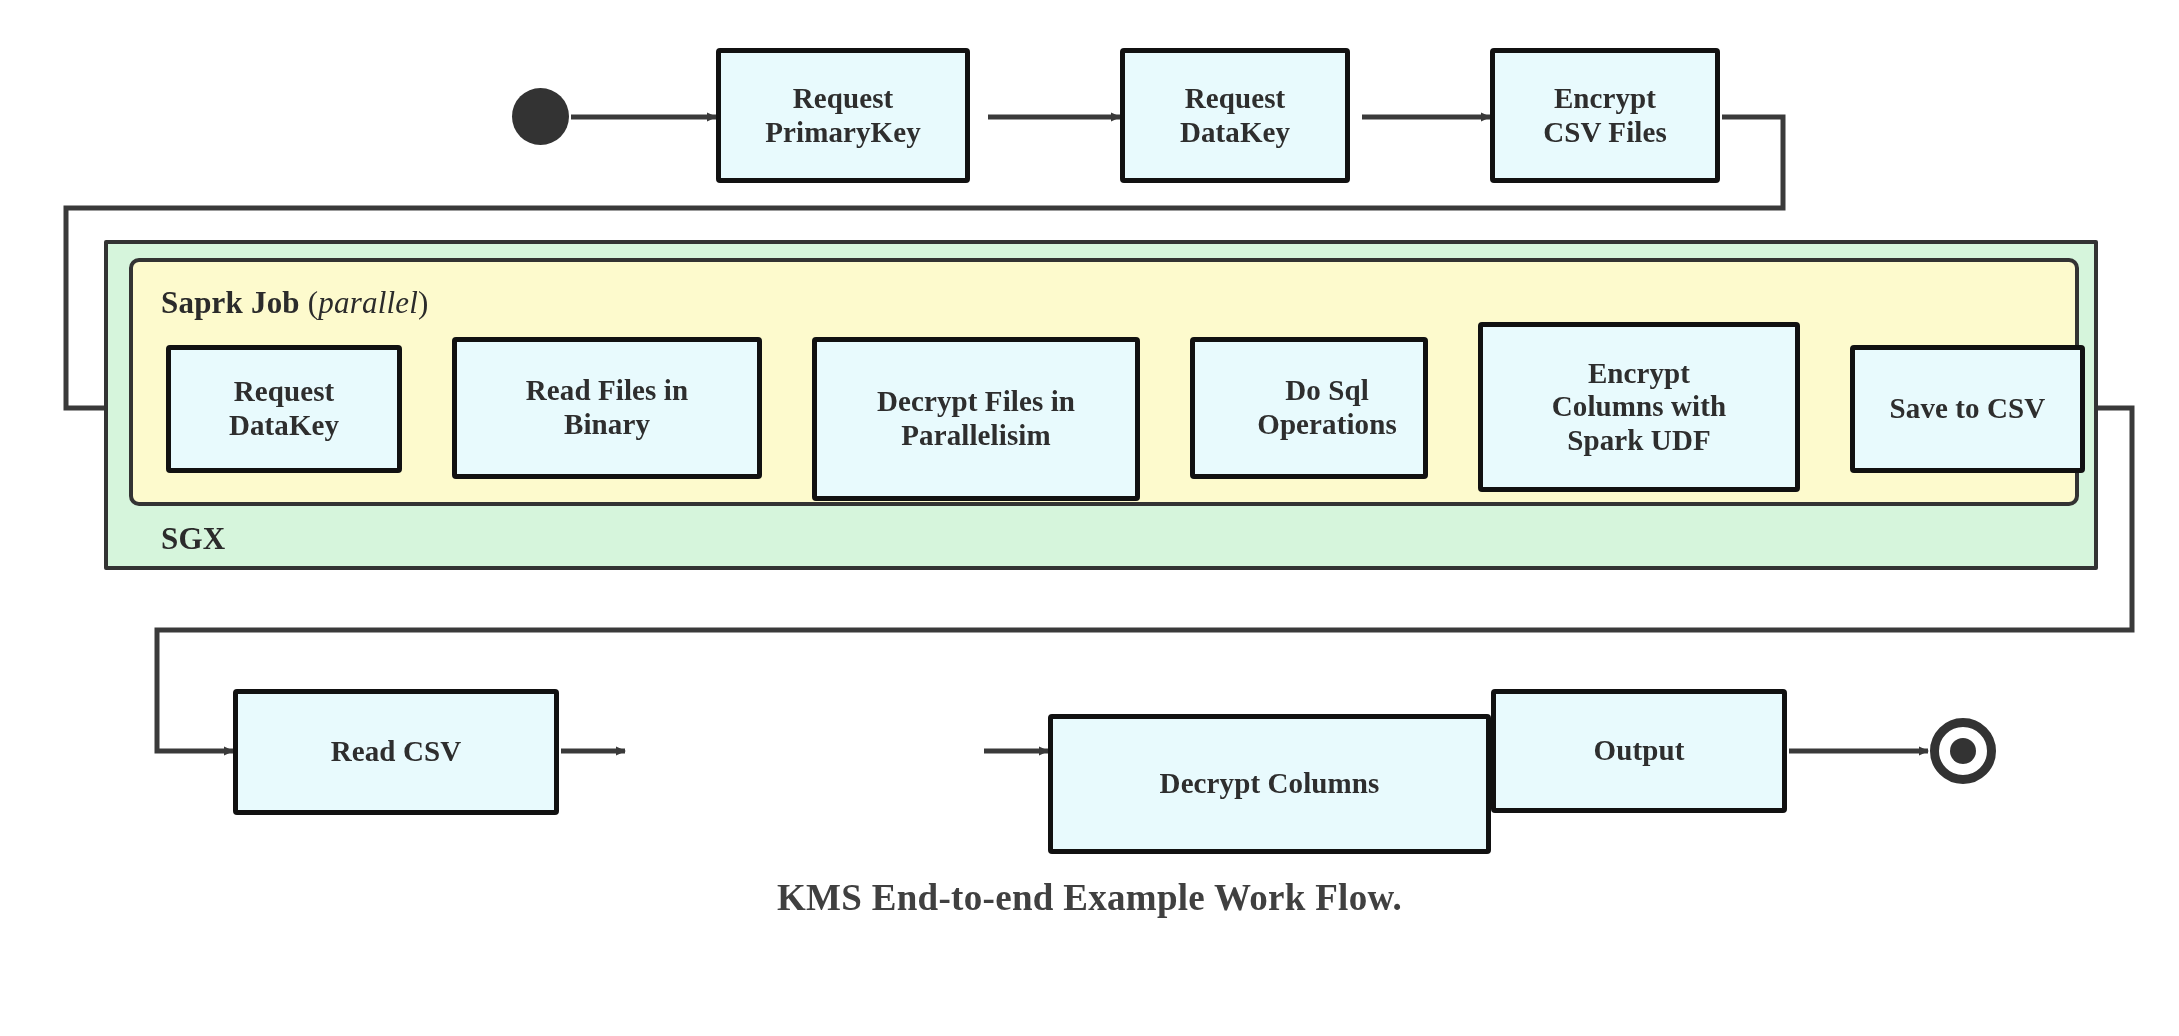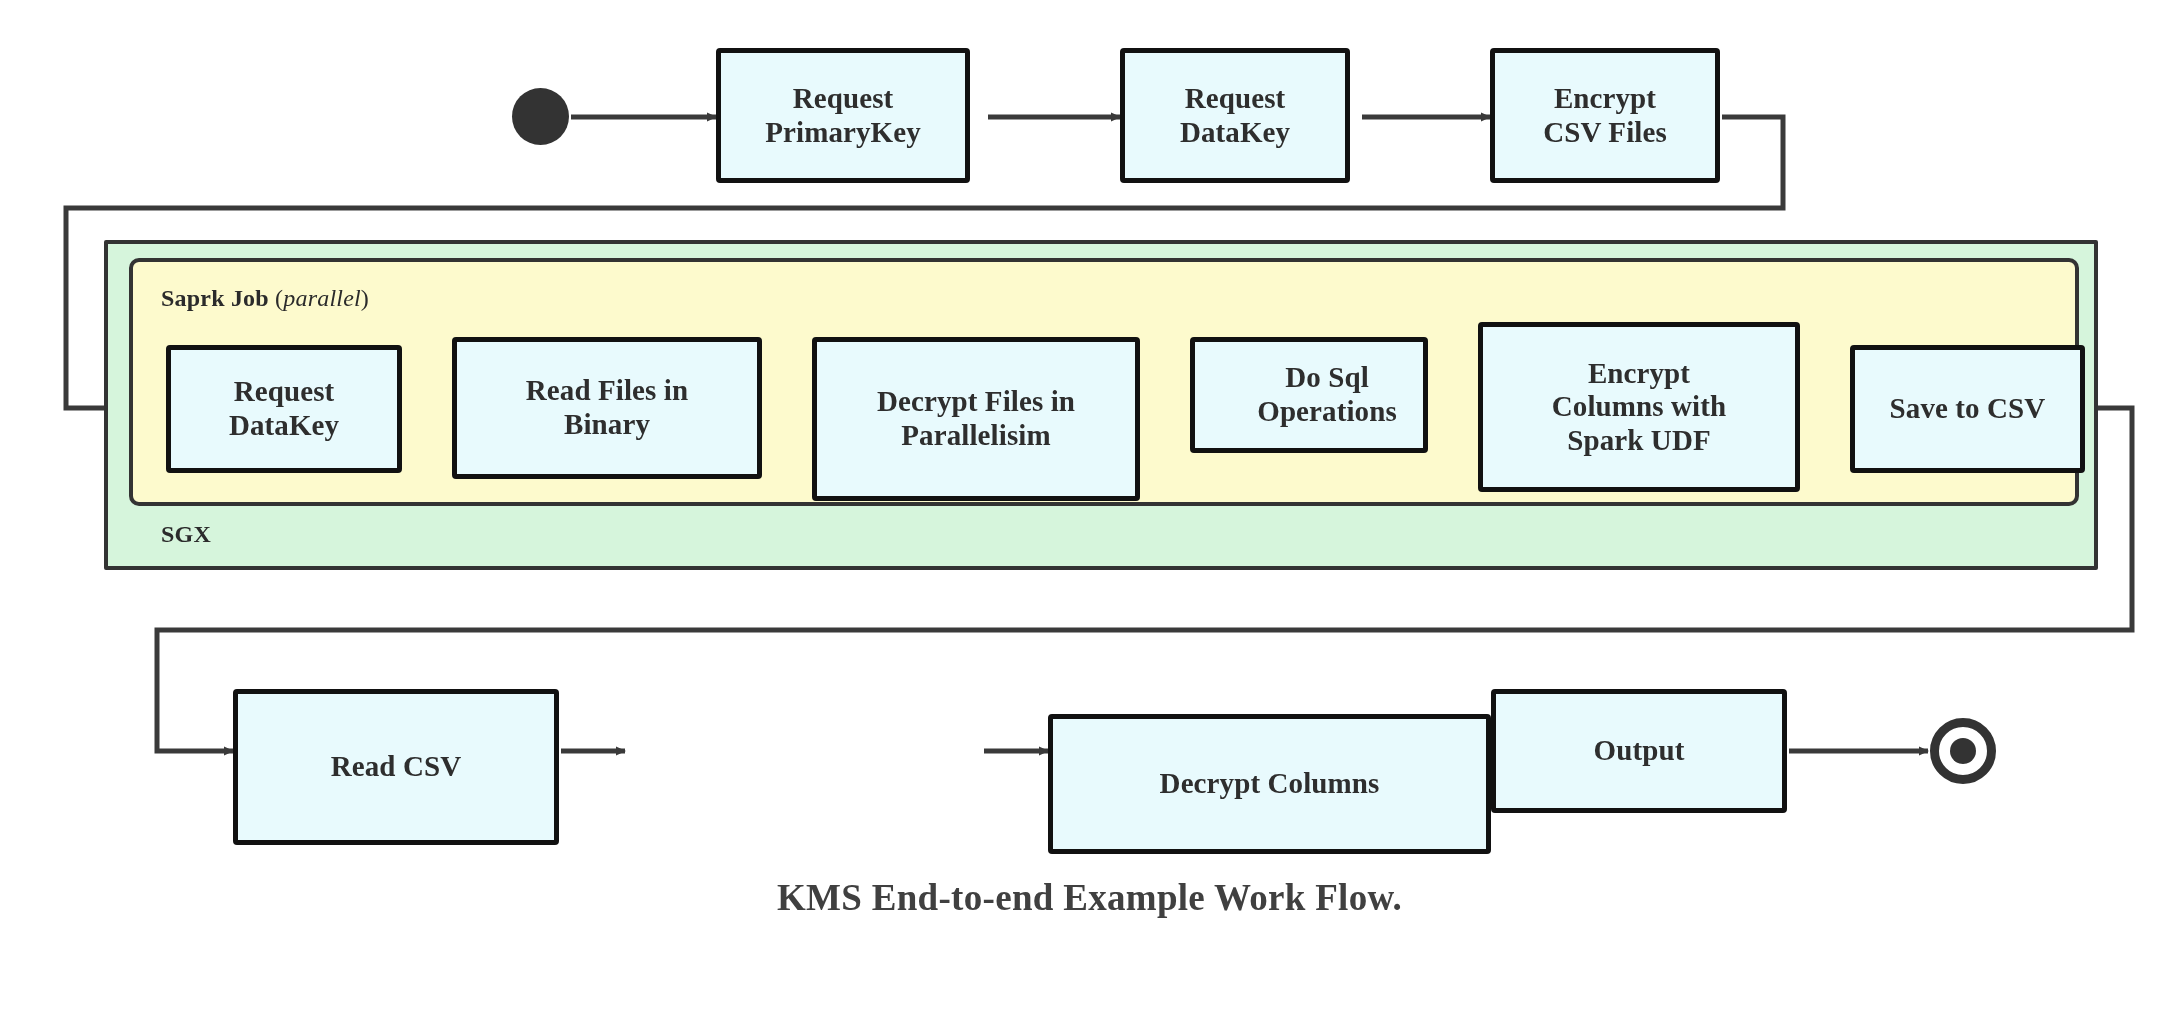--- a/index.html
+++ b/index.html
@@ -42,21 +42,21 @@
   #spark-container {
     left: 129px;
     top: 258px;
     width: 1950px;
     height: 248px;
     background: #fdfacd;
     border-radius: 10px;
   }
   .container-label {
     position: absolute;
-    font-size: 24px;
+    font-size: 31px;
     font-weight: bold;
     color: #2b2b2b;
     letter-spacing: 0.2px;
     white-space: nowrap;
   }
   #spark-label {
     left: 161px;
     top: 285px;
   }
   #spark-label .paren {
@@ -211,42 +211,42 @@
     </div>
   </div>
 
   <div class="node" style="left:812px; top:337px; width:328px; height:164px;">
     <div>
       <span>Decrypt Files in</span>
       <span>Parallelisim</span>
     </div>
   </div>
 
-  <div class="node" style="left:1190px; top:337px; width:238px; height:116px;padding-left:44px;">
+  <div class="node" style="left:1190px; top:337px; width:238px; height:142px;padding-left:44px;">
     <div>
       <span>Do Sql</span>
       <span>Operations</span>
     </div>
   </div>
 
   <div class="node" style="left:1478px; top:322px; width:322px; height:170px;">
     <div>
       <span>Encrypt</span>
       <span>Columns with</span>
       <span>Spark UDF</span>
     </div>
   </div>
 
   <div class="node" style="left:1850px; top:345px; width:235px; height:128px;">
     <div>
       <span>Save to CSV</span>
     </div>
   </div>
 
-  <div class="node" style="left:233px; top:689px; width:326px; height:156px;">
+  <div class="node" style="left:233px; top:689px; width:326px; height:126px;">
     <div>
       <span>Read CSV</span>
     </div>
   </div>
 
 
   <div class="node" style="left:1048px; top:714px; width:443px; height:140px;">
     <div>
       <span>Decrypt Columns</span>
     </div>

